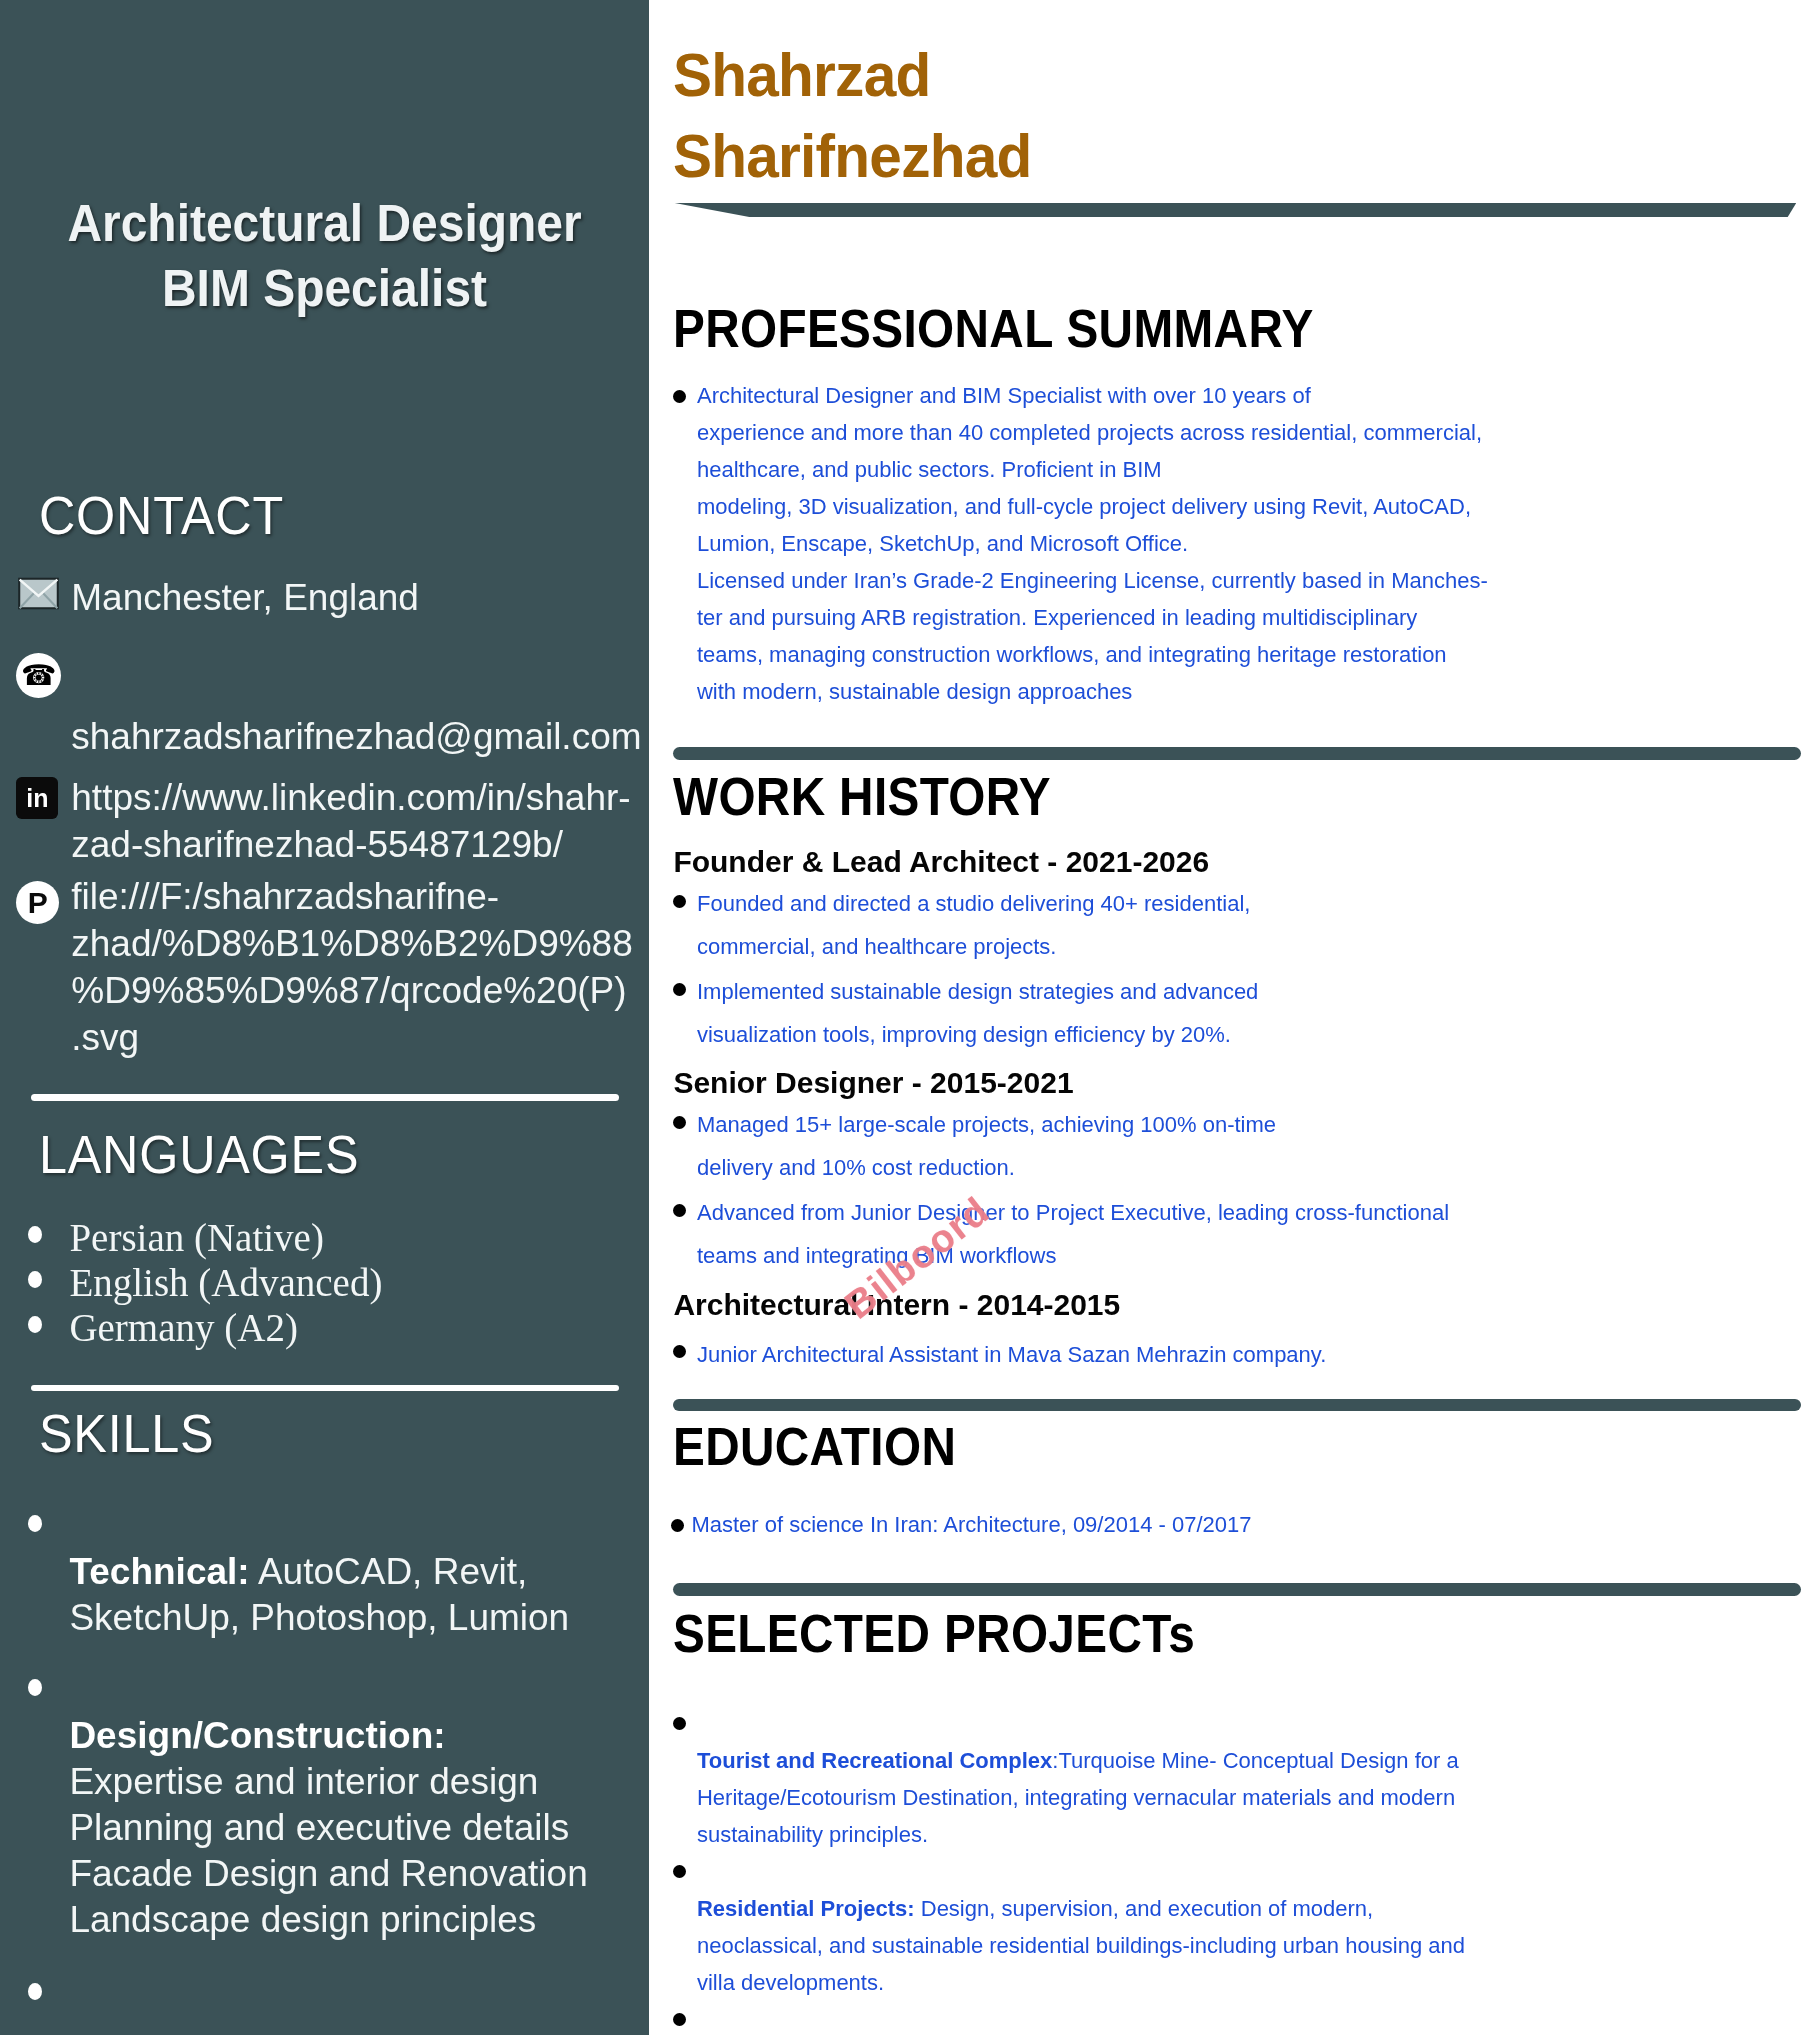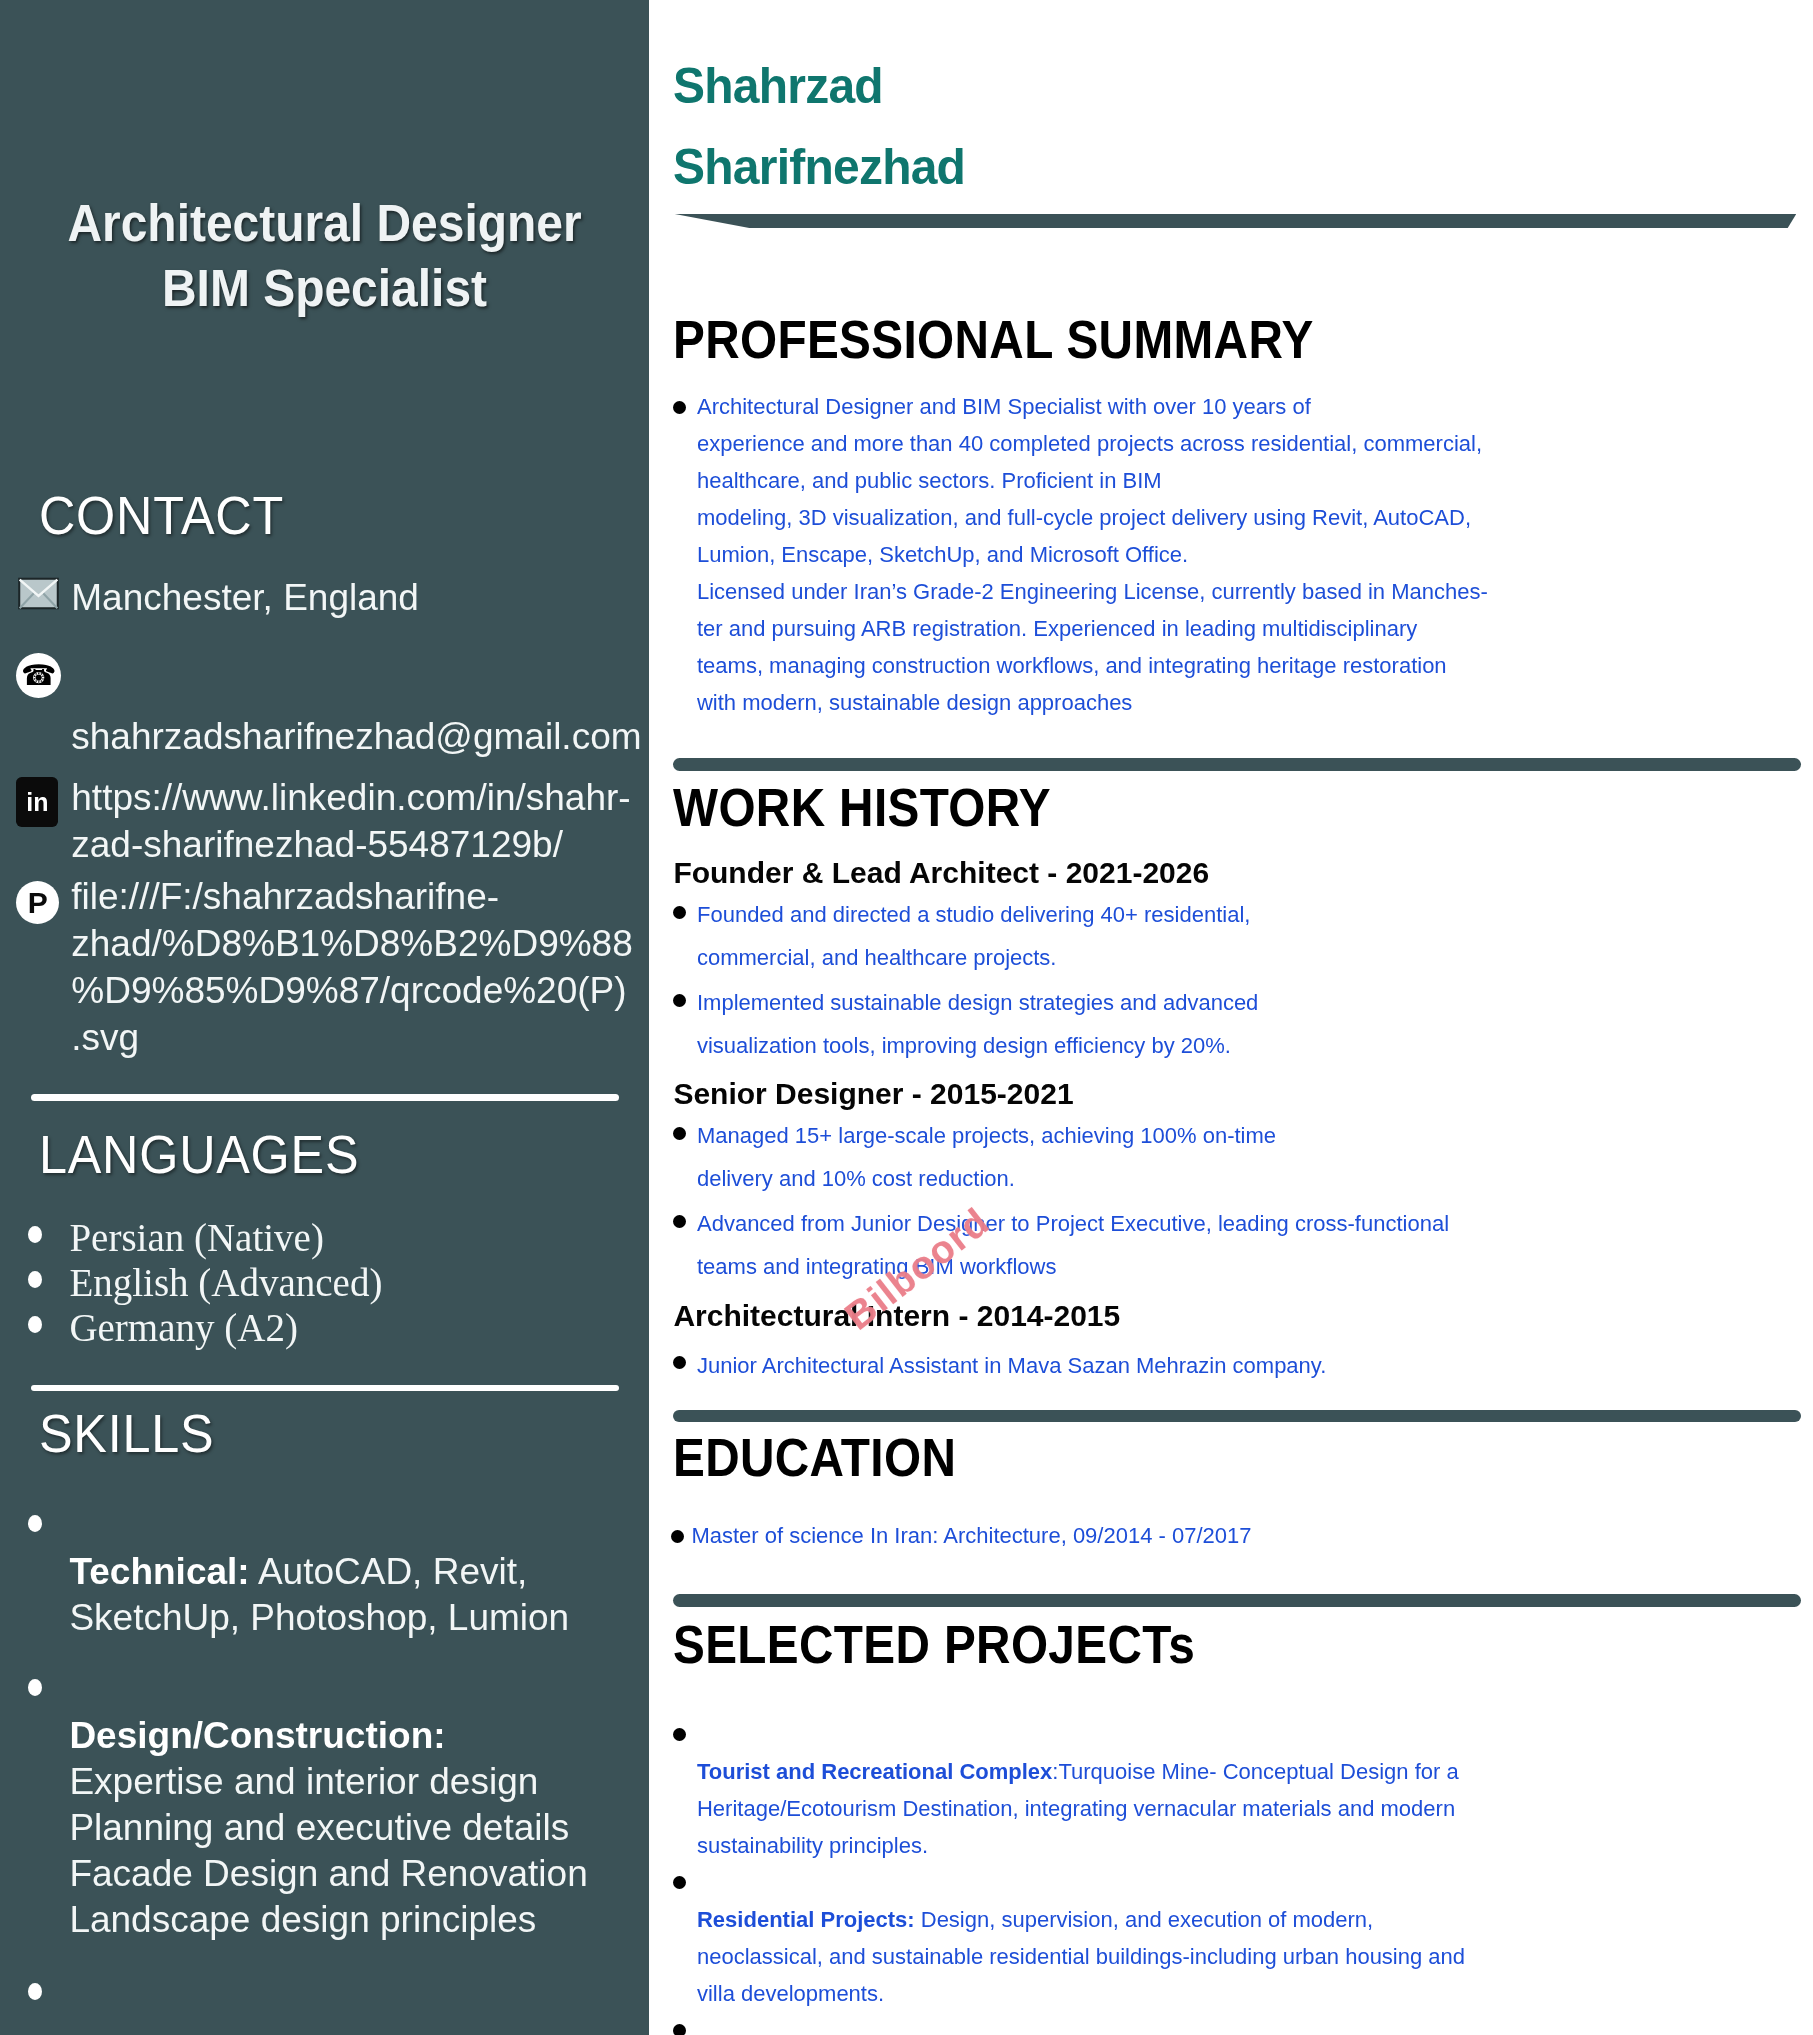--- a/index.html
+++ b/index.html
@@ -39,21 +39,21 @@
   .ci-5 { margin-top:5.3px; }
   .ci-5 .c-icon { padding-top:8.1px; }
 
   .env-svg { width:41px; height:33px; display:block; margin-left:2px; }
   .phone-badge {
     width:45px; height:45px; border-radius:50%; background:#ffffff;
     display:flex; align-items:center; justify-content:center;
   }
   .phone-glyph { font-size:28.5px; color:#000; line-height:1; }
   .li-badge {
-    width:42px; height:50px; border-radius:5.7px; background:#0b0b0b;
+    width:42px; height:42px; border-radius:5.7px; background:#0b0b0b;
     display:flex; align-items:center; justify-content:center;
   }
   .li-glyph { color:#fff; font-weight:bold; font-size:25px; line-height:1; }
   .p-badge {
     width:43px; height:43px; border-radius:50%; background:#ffffff;
     display:flex; align-items:center; justify-content:center;
   }
   .p-glyph { color:#0b0b0b; font-weight:bold; font-size:30px; line-height:1; }
 
   .side-rule {
@@ -81,22 +81,22 @@
   .sg-1 { margin-top:39px; }
   .sg-2 { margin-top:26px; }
   .sg-3 { margin-top:28.5px; }
 
   
   .main {
     position:absolute; left:649px; top:0; width:1164px; height:2564px;
     padding-left:24.4px; padding-right:12.2px;
   }
   .name {
-    margin-top:46px; font-weight:bold; font-size:50px; line-height:81px;
-    color:#0f766e; letter-spacing:-0.8px;
+    margin-top:35px; font-weight:bold; font-size:61px; line-height:81px;
+    color:#a16207; letter-spacing:-0.8px;
   }
   .name .cx { transform:scaleX(.96); white-space:pre-line; }
   .name-bar {
     margin-top:5.7px; height:14.7px; width:1123px; background:#3b5257;
     clip-path:polygon(0 0, 100% 0, 99.2% 100%, 7% 100%);
   }
   h2.sec {
     font-weight:bold; font-size:53px; line-height:61px; color:#000;
     letter-spacing:0.4px;
   }

